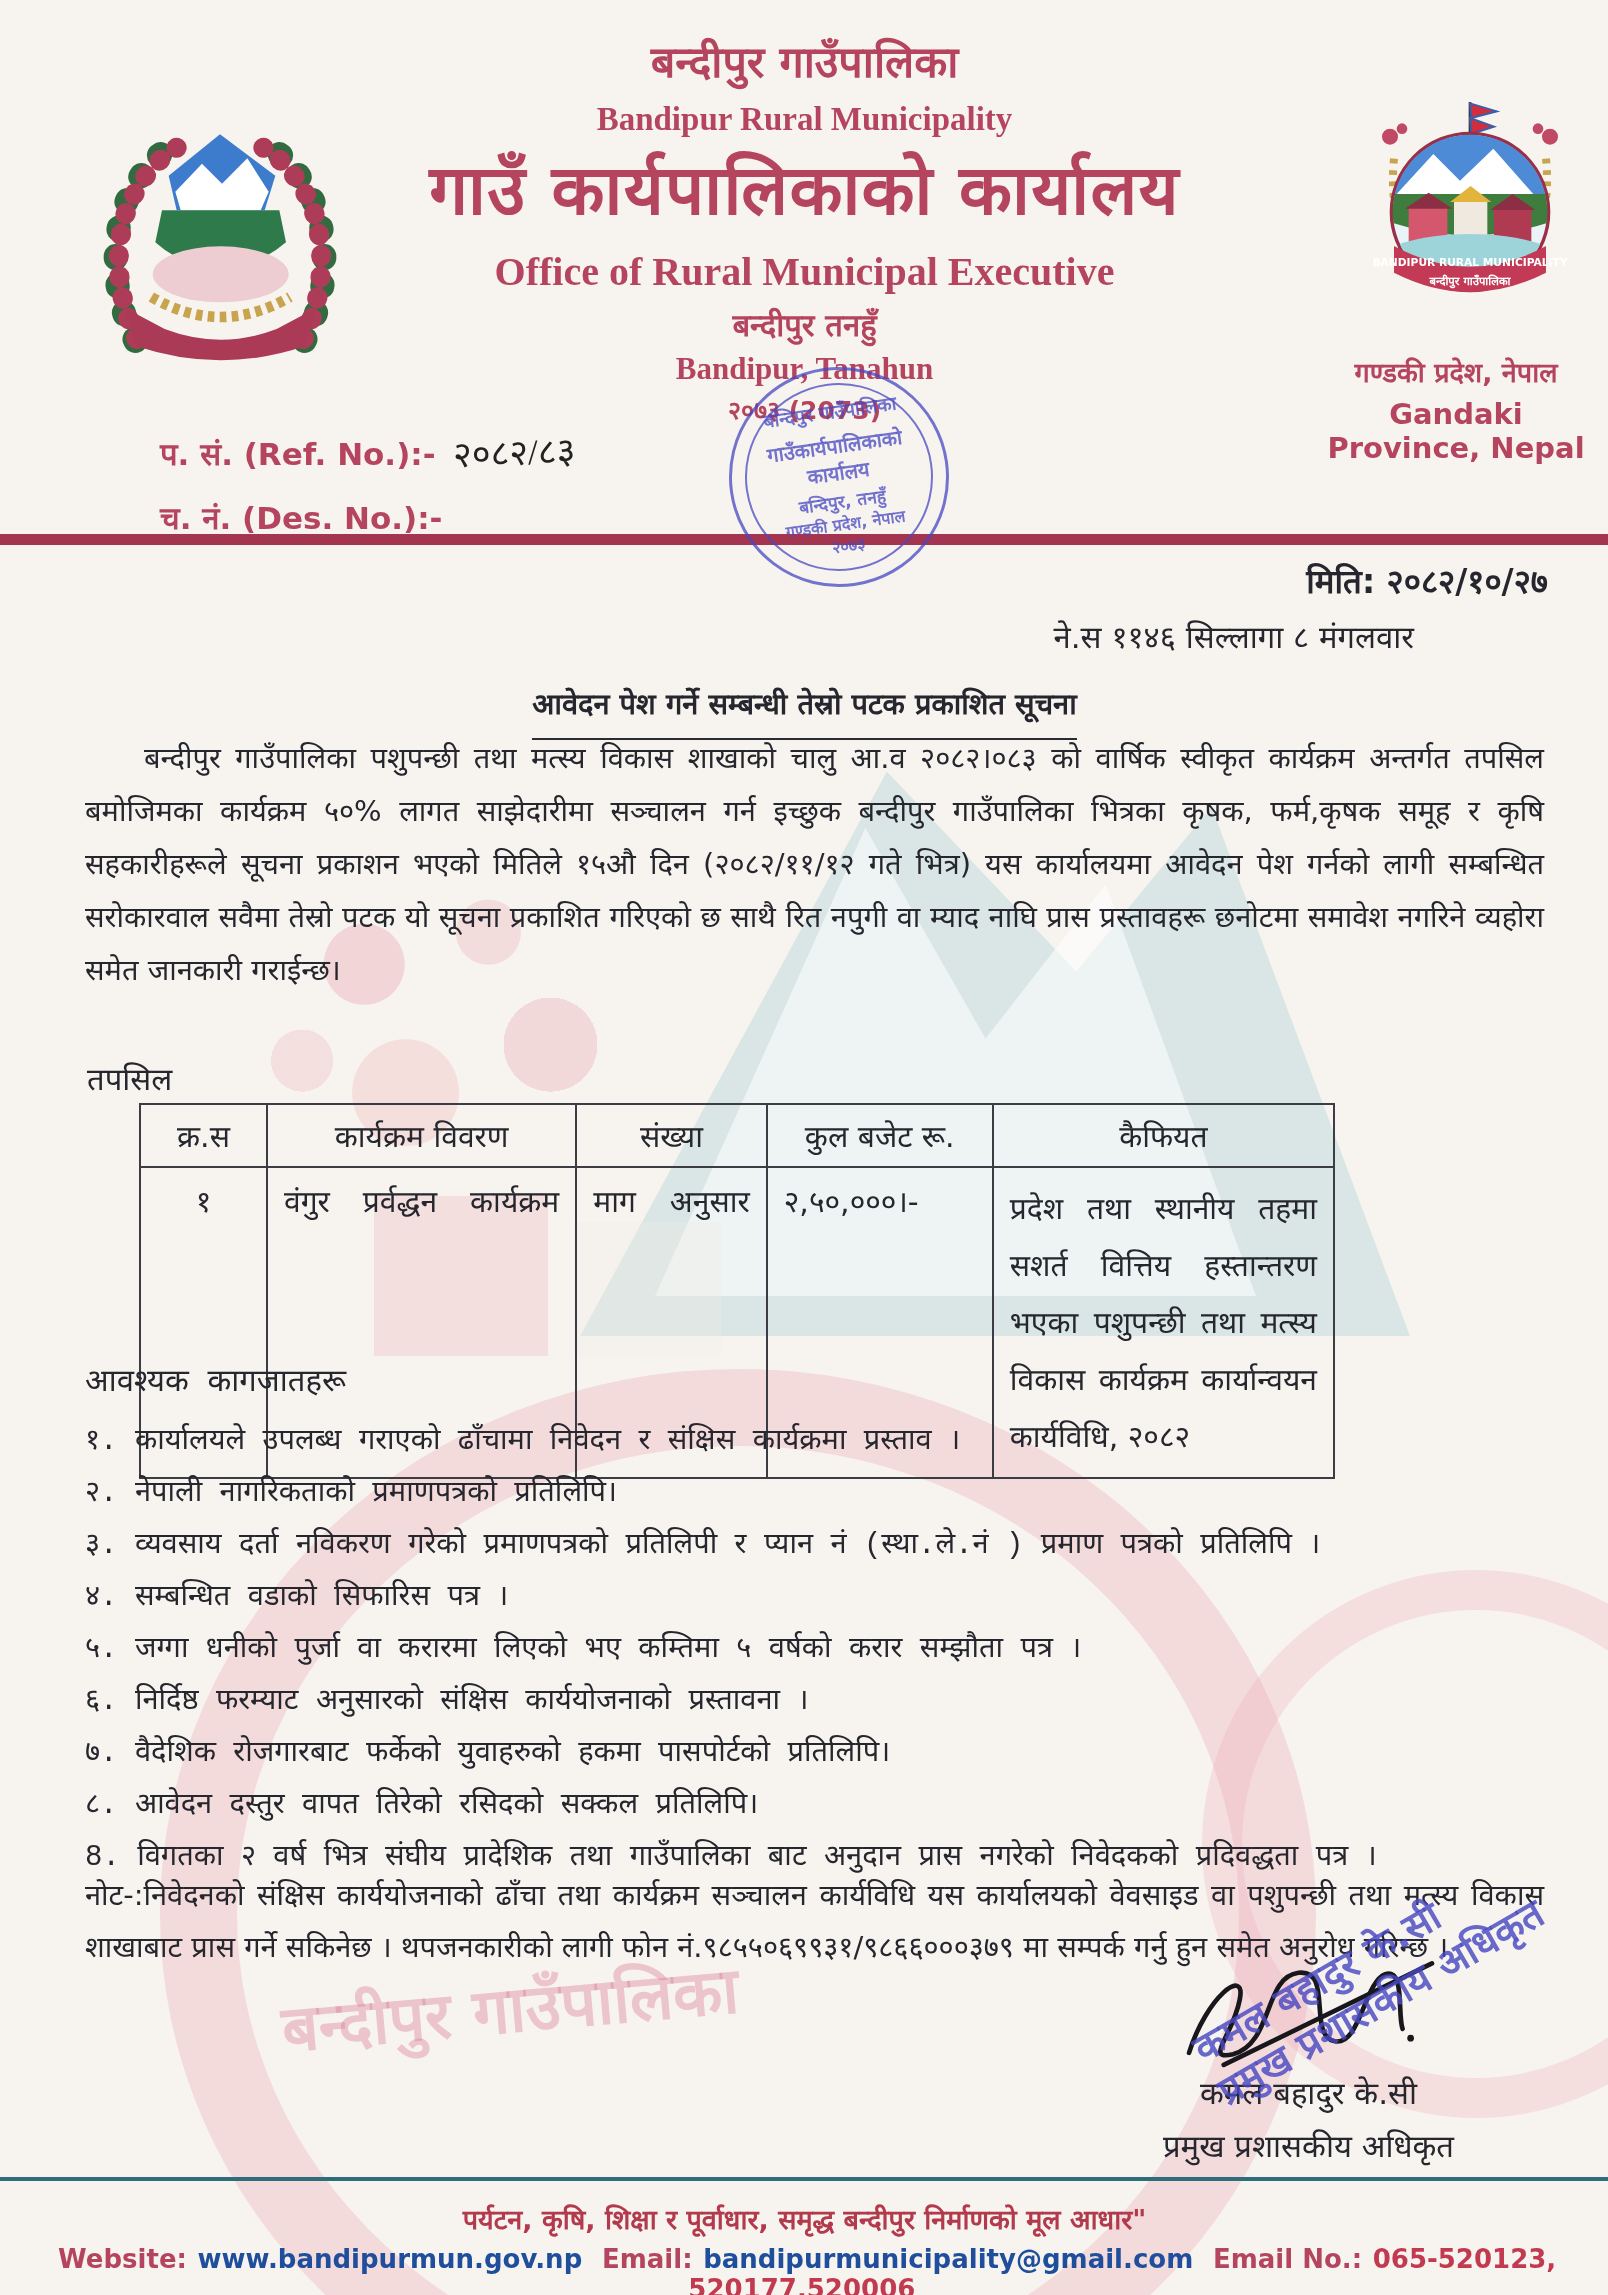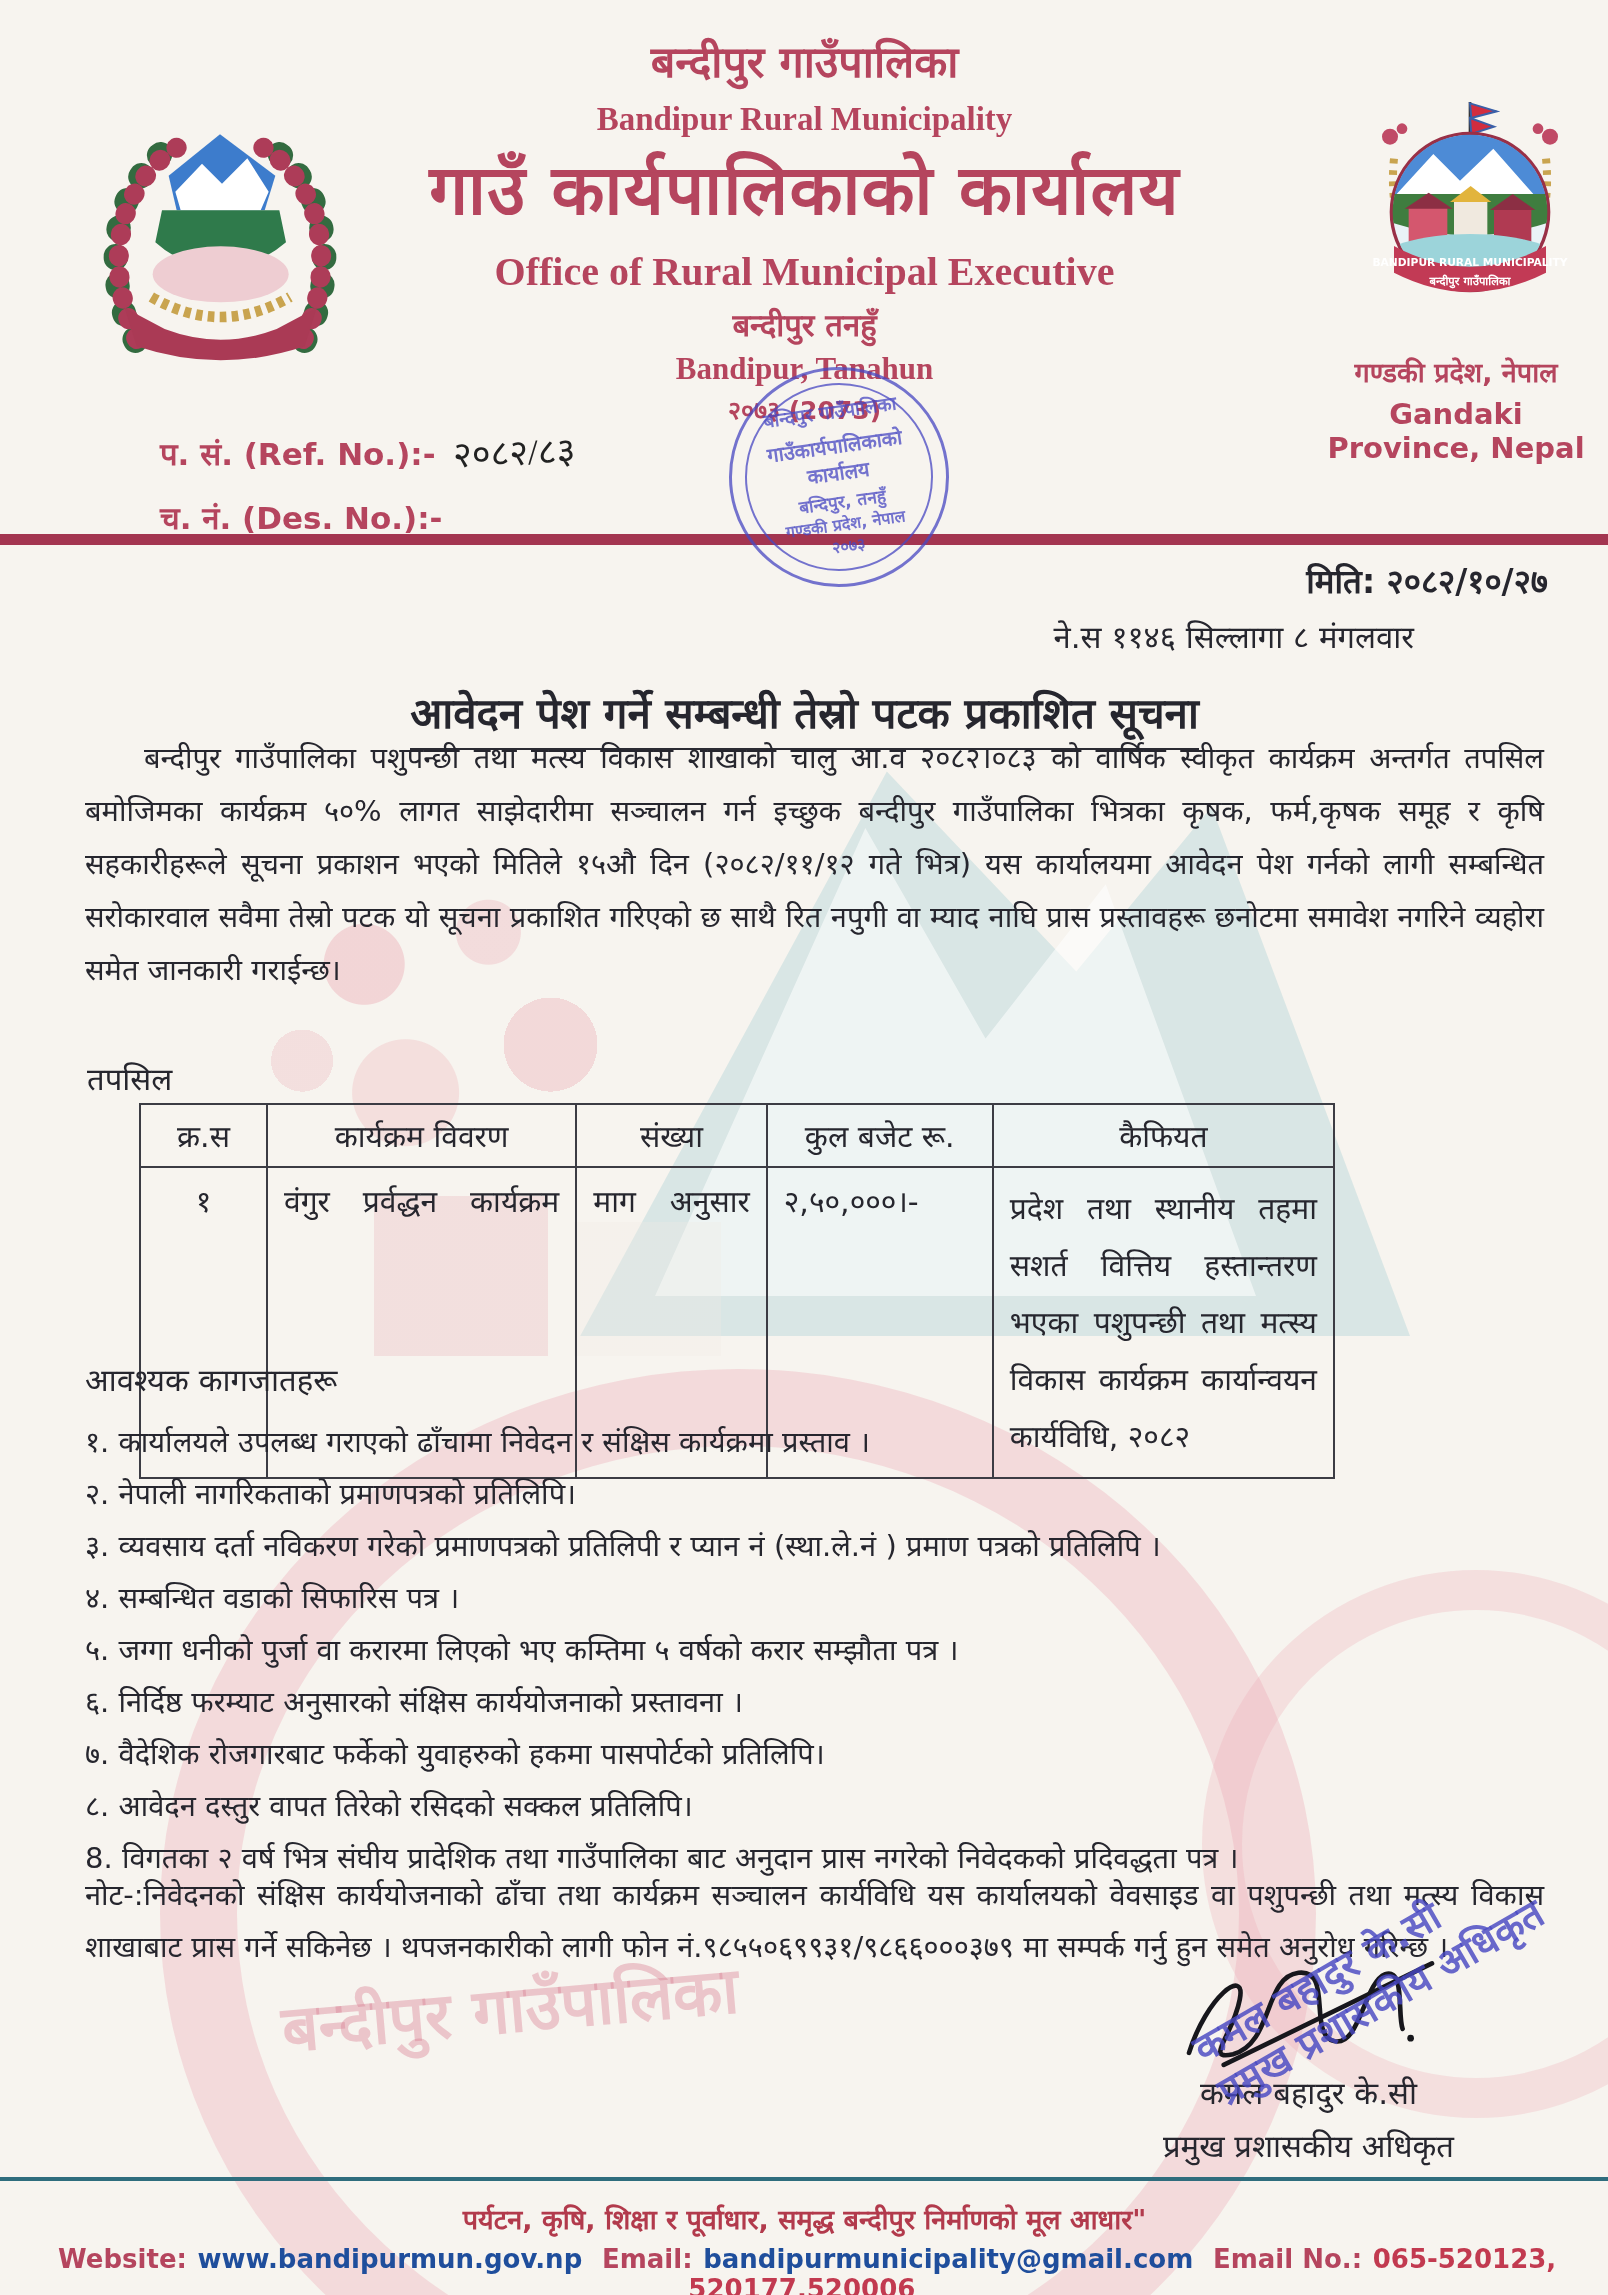--- a/index.html
+++ b/index.html
@@ -70,37 +70,37 @@
   .refrow{font-size:31px;font-weight:bold;height:69px;}
   .refrow .hand{display:inline-block;color:#222;font-weight:normal;font-size:36px;
     font-family:"Liberation Serif","DejaVu Serif",serif;transform:rotate(-2deg);margin-left:6.7px;}
   .rule{position:absolute;left:0;right:0;top:534px;height:10.7px;background:var(--crimson-dark);}
   
   .dateblock{position:absolute;right:61px;top:558px;text-align:right;}
   .date1{font-size:33px;font-weight:bold;}
   .date2{font-size:31px;margin-top:12px;padding-right:134px;}
   
   .title-wrap{position:absolute;left:0;right:0;top:683px;text-align:center;}
-  .title{display:inline-block;font-size:42px;font-weight:bold;
-    border-bottom:2.7px solid #2b2b33;padding-bottom:8px;}
+  .title{display:inline-block;font-size:29px;font-weight:bold;
+    border-bottom:2.7px solid #2b2b33;padding-bottom:16px;}
   .bodypara{position:absolute;left:85px;right:65px;top:732px;
     font-size:29px;line-height:53px;text-align:justify;text-indent:59px;}
   .tapasil{position:absolute;left:87px;top:1057px;font-size:31px;}
   
   table.sched{position:absolute;left:139px;top:1103px;width:1196px;border-collapse:collapse;
     font-size:30px;color:var(--ink);}
   table.sched th,table.sched td{border:2px solid #3c3c44;}
   table.sched th{height:59px;font-weight:normal;text-align:center;}
   table.sched td{vertical-align:top;padding:12px 16px;}
   td.c-sn{text-align:center;}
   td.c-prog,td.c-qty{text-align:justify;text-align-last:justify;margin-left:36px;}
   td.c-budget{text-align:left;padding-left:27px;}
   td.c-remark{text-align:justify;line-height:57px;padding:6.7px 17.4px 16px;}
   
-  .docs{position:absolute;left:85px;right:36px;top:1358px;}
+  .docs{position:absolute;left:85px;right:36px;top:1358px;font-family:Liberation Mono, monospace;}
   .docs-h{font-size:31px;margin-bottom:16px;}
   .doc-item{font-size:29px;line-height:52px;white-space:nowrap;}
   .notepara{position:absolute;left:85px;right:65px;top:1869px;
     font-size:29px;line-height:52px;text-align:justify;}
   
   .sig{position:absolute;left:1095px;top:1954px;width:427px;text-align:center;z-index:2;}
   .sig svg{display:block;margin:0 auto;}
   .sig-name{font-size:31px;margin-top:0px;}
   .sig-desig{font-size:31px;margin-top:10.7px;}
   .stamp-diag{position:absolute;left:1209px;top:2024px;width:548px;z-index:3;

